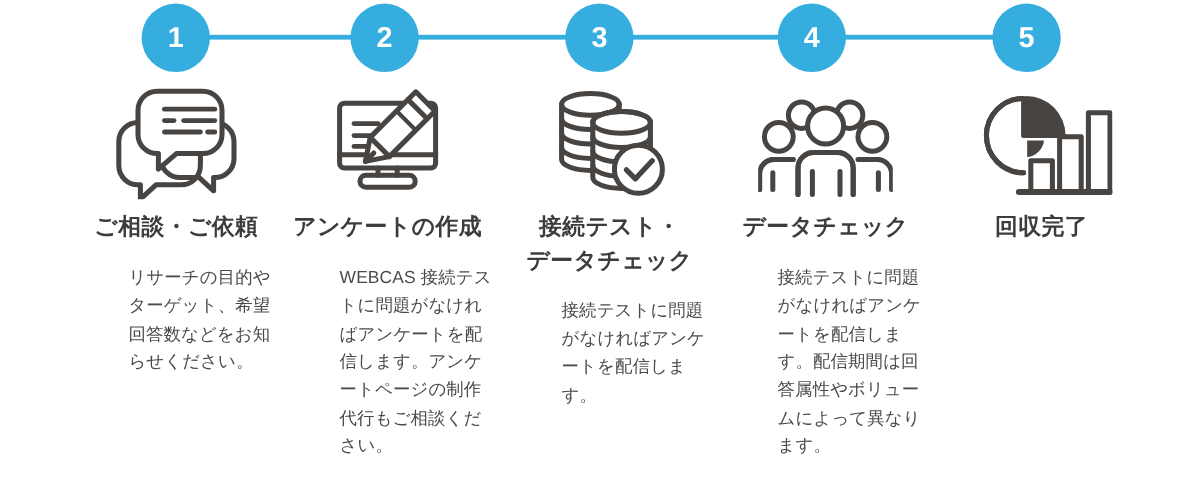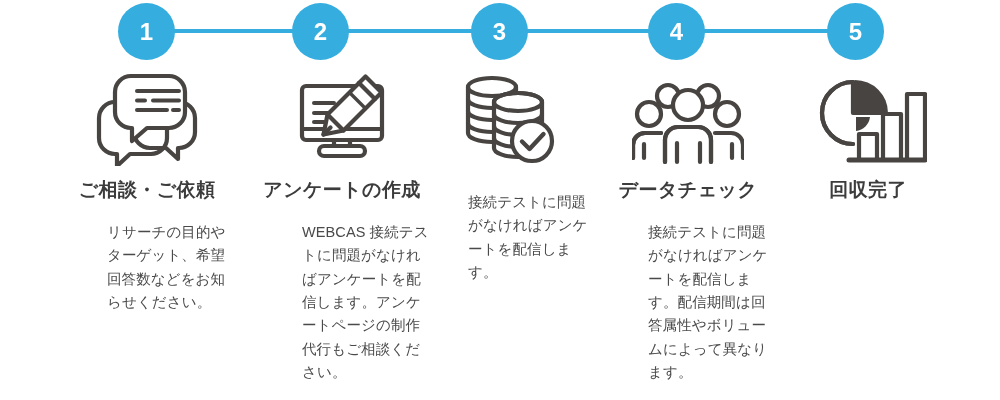--- a/index.html
+++ b/index.html
@@ -140,21 +140,21 @@
           <path d="M42 28.5 h8" stroke-width="4"></path>
           <path d="M58 28.5 h26" stroke-width="4"></path>
           <path d="M42 38 h30" stroke-width="4"></path>
           <path d="M78 38 h6" stroke-width="4"></path>
         </svg>
       </div>
       <div class="col-heading">ご相談・ご依頼</div>
       <div class="col-body">リサーチの目的やターゲット、希望回答数などをお知らせください。</div>
     </div>
 
-    <div class="col" style="left:252px;">
+    <div class="col" style="left:233px;">
       <div class="icon-box">
         <svg width="104" height="94" viewBox="0 0 104 94" fill="none" stroke="#474442" stroke-width="4.2" stroke-linejoin="round" stroke-linecap="round">
 
           <path d="M16 14 h72 a4 4 0 0 1 4 4 v46 a4 4 0 0 1 -4 4 h-72 a4 4 0 0 1 -4 -4 v-46 a4 4 0 0 1 4 -4 z"></path>
 
           <path d="M12 57 h80"></path>
 
           <path d="M44 68 v6 M60 68 v6"></path>
 
           <path d="M34 74 h36 a5 5 0 0 1 5 5 v0 a5 5 0 0 1 -5 5 h-36 a5 5 0 0 1 -5 -5 v0 a5 5 0 0 1 5 -5 z"></path>
@@ -192,20 +192,22 @@
           <path d="M38 30 v46 c0 5 11 9 24 9 c13 0 24 -4 24 -9 v-46" fill="#ffffff"></path>
           <ellipse cx="62" cy="30" rx="24" ry="9"></ellipse>
           <path d="M38 42 c0 5 11 9 24 9 c13 0 24 -4 24 -9"></path>
           <path d="M38 54 c0 5 11 9 24 9 c13 0 24 -4 24 -9"></path>
           <path d="M38 66 c0 5 11 9 24 9 c13 0 24 -4 24 -9"></path>
 
           <circle cx="76" cy="69" r="20" fill="#ffffff"></circle>
           <path d="M66 69.5 l7.5 7.5 14 -15" stroke-width="4.4"></path>
         </svg>
       </div>
+      <div class="col-heading">接続テスト・
+データチェック</div>
       <div class="col-body">接続テストに問題がなければアンケートを配信します。</div>
     </div>
 
     <div class="col" style="left:598px;">
       <div class="icon-box">
         <svg width="112" height="94" viewBox="0 0 112 94" fill="none" stroke="#474442" stroke-width="4.2" stroke-linejoin="round" stroke-linecap="round">
 
           <circle cx="17" cy="42" r="12" fill="#ffffff"></circle>
           <path d="M1 86 v-13 a12 12 0 0 1 12 -12 h16" fill="#ffffff"></path>
           <path d="M1 86 v-13 a12 12 0 0 1 12 -12 h16"></path>

